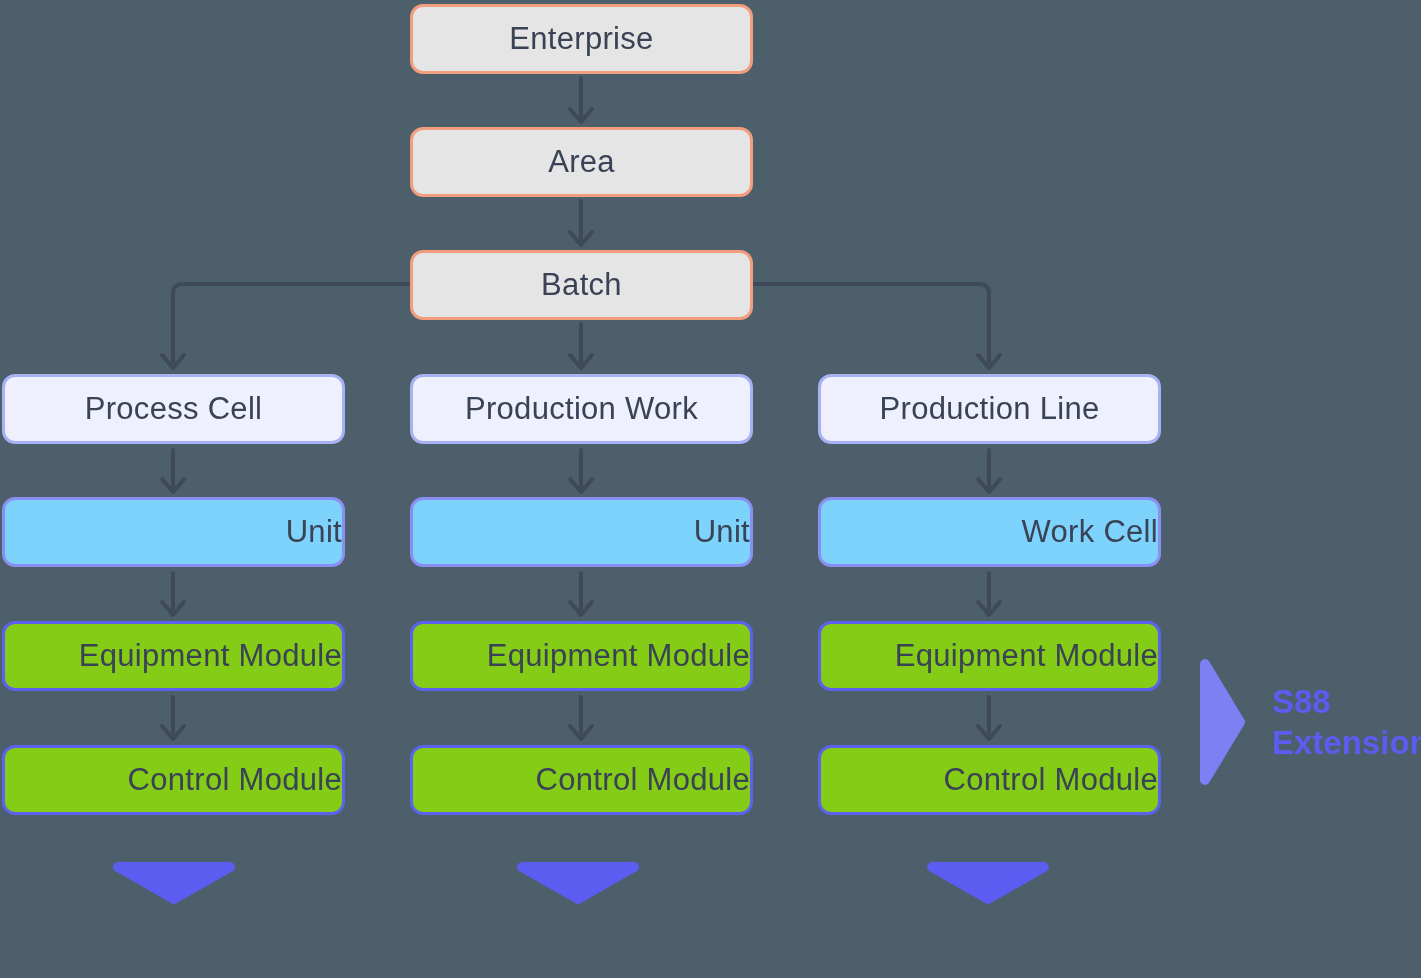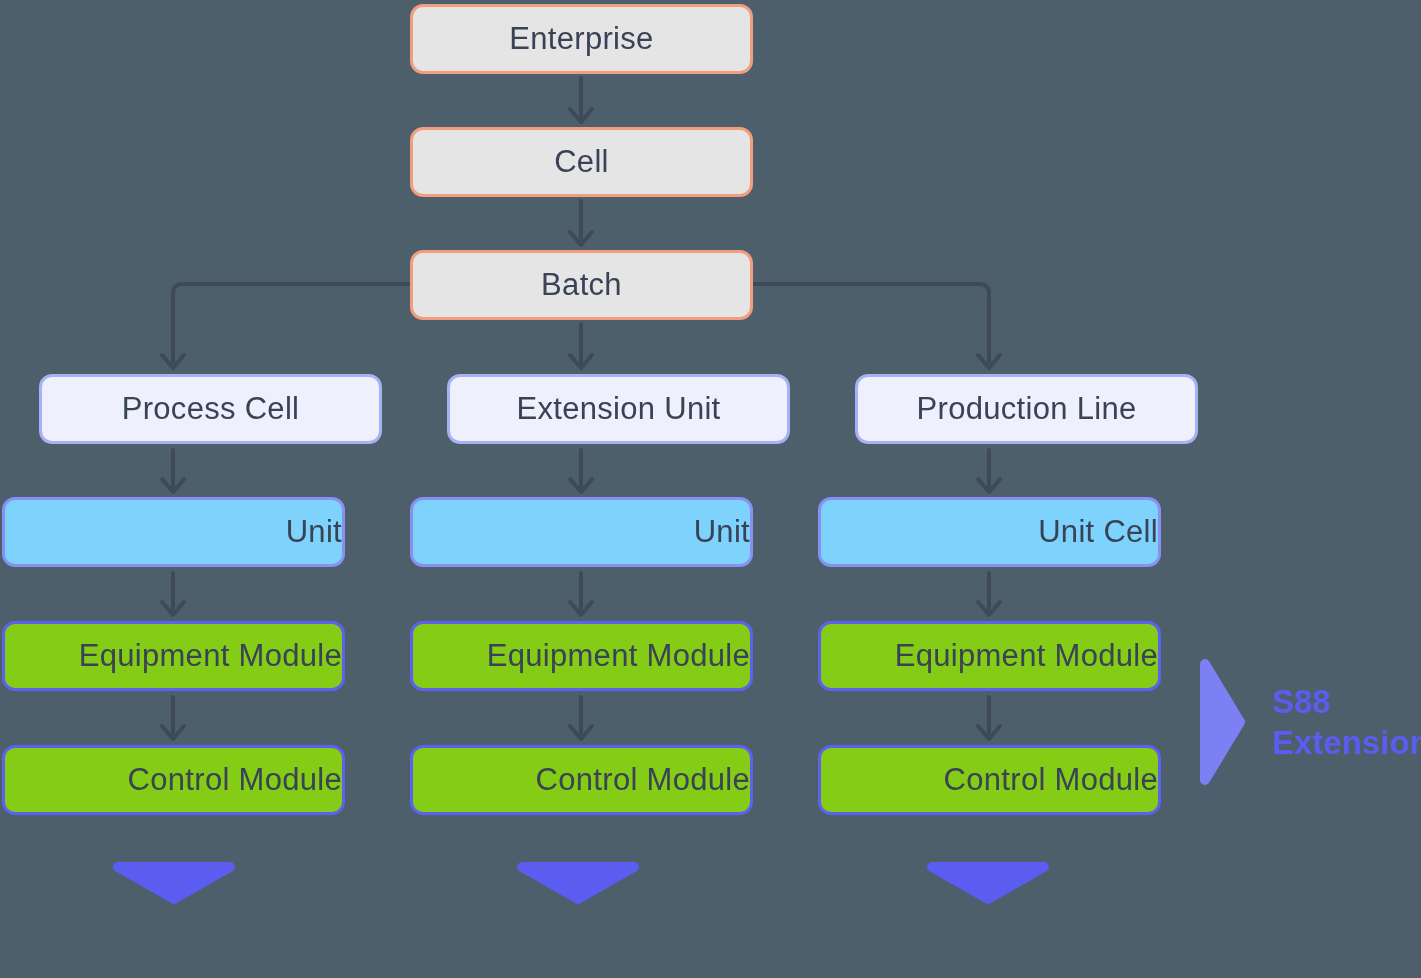--- a/index.html
+++ b/index.html
@@ -30,21 +30,21 @@
     border: 3px solid;
     display: flex;
     align-items: center;
     justify-content: center;
     font-size: 31px;
     font-weight: 500;
     letter-spacing: 0.3px;
     color: #3A4255;
   }
   .peach { background: #e5e5e5; border-color: #F19D7E; }
-  .lvl1  { background: #EEF0FD; border-color: #A9B1F5; margin-left: 37px; }
+  .lvl1  { background: #EEF0FD; border-color: #A9B1F5; }
   .lvl2  { background: #7dd3fc; border-color: #8A90F3; justify-content: flex-end; }
   .lvl3  { background: #84cc16; border-color: #5D62EE; justify-content: flex-end; }
 
   .footer-label {
     position: absolute;
     top: 933px;
     transform: translateX(-50%);
     font-size: 34px;
     font-weight: 700;
     color: #5B5CF0;
@@ -98,57 +98,57 @@
       <path d="M932 867 H1044 L988 899 Z"></path>
     </g>
 
     <path d="M1205 664 V780 L1240 722 Z" fill="#7B80F3" stroke="#7B80F3" stroke-width="10" stroke-linejoin="round"></path>
   </svg>
 
   <div class="node peach" style="left:410px; top:4px;">
     <span>Enterprise</span>
   </div>
   <div class="node peach" style="left:410px; top:127px;">
-    <span>Cell</span>
+    <span>Area</span>
   </div>
   <div class="node peach" style="left:410px; top:250px;">
     <span>Batch</span>
   </div>
 
   <div class="node lvl1" style="left:2px; top:374px;">
     <span>Process Cell</span>
   </div>
   <div class="node lvl2" style="left:2px; top:497px;">
     <span>Unit</span>
   </div>
   <div class="node lvl3" style="left:2px; top:621px;">
     <span>Equipment Module</span>
   </div>
   <div class="node lvl3" style="left:2px; top:745px;">
     <span>Control Module</span>
   </div>
 
   <div class="node lvl1" style="left:410px; top:374px;">
-    <span>Extension Unit</span>
+    <span>Production Work</span>
   </div>
   <div class="node lvl2" style="left:410px; top:497px;">
     <span>Unit</span>
   </div>
   <div class="node lvl3" style="left:410px; top:621px;">
     <span>Equipment Module</span>
   </div>
   <div class="node lvl3" style="left:410px; top:745px;">
     <span>Control Module</span>
   </div>
 
   <div class="node lvl1" style="left:818px; top:374px;">
     <span>Production Line</span>
   </div>
   <div class="node lvl2" style="left:818px; top:497px;">
-    <span>Unit Cell</span>
+    <span>Work Cell</span>
   </div>
   <div class="node lvl3" style="left:818px; top:621px;">
     <span>Equipment Module</span>
   </div>
   <div class="node lvl3" style="left:818px; top:745px;">
     <span>Control Module</span>
   </div>
 
 
   <div class="s88-label">

